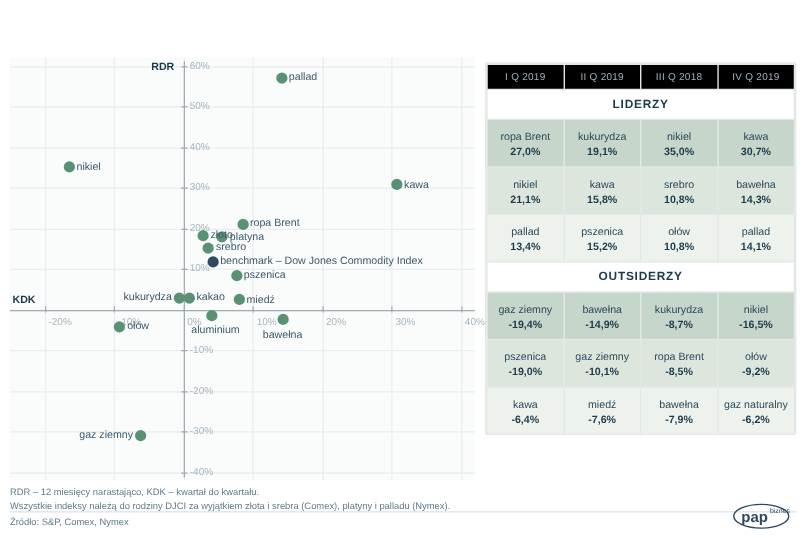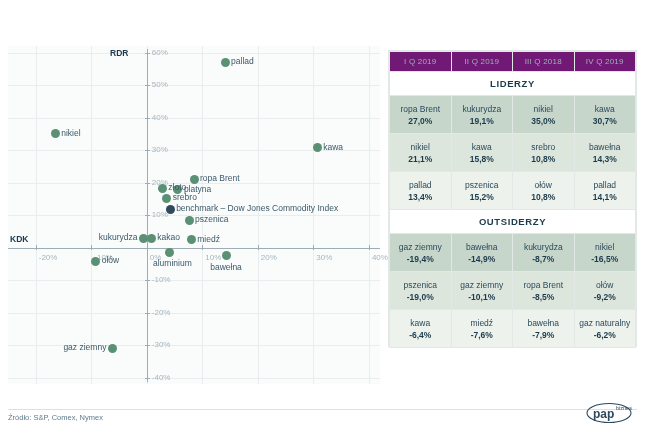--- a/index.html
+++ b/index.html
@@ -63,21 +63,21 @@
   }
   table#leaders-table { width: 100%; border-collapse: collapse; table-layout: fixed; }
   table#leaders-table td, table#leaders-table th {
     border: 1px solid #e2e8e5;
     text-align: center;
     vertical-align: middle;
     padding: 0;
   }
   th.colhead {
     height: 20px; font-size: 8px; font-weight: normal; color: #9fb0b9;
-    background: #701a75; letter-spacing: 0.2px;
+    background: #000000; letter-spacing: 0.2px;
   }
   td.section {
     height: 24px; font-size: 9.5px; font-weight: bold; color: #1b3a4b;
     background: #ffffff; letter-spacing: 0.6px;
   }
   td.cell { height: 38px; }
   td.rank1 { background: #c7d6ca; }
   td.rank2 { background: #dde6dd; }
   td.rank3 { background: #edf2ec; }
   .cell-name { font-size: 8.5px; color: #2b4a5c; line-height: 12px; }
@@ -185,21 +185,21 @@
         <div class="pt-label" style="right: 242.525px; top: 186.4px;">kukurydza</div>
         <div class="pt" style="left: 156.515px; top: 201.55px;"></div>
         <div class="pt-label" style="left: 145.015px; top: 212.05px;">aluminium</div>
         <div class="pt" style="left: 213.703px; top: 205.45px;"></div>
         <div class="pt-label" style="left: 202.203px; top: 215.95px;">bawełna</div>
         <div class="pt" style="left: 83.2254px; top: 210.975px;"></div>
         <div class="pt-label" style="left: 93.7254px; top: 209.475px;">ołów</div>
         <div class="pt" style="left: 99.8821px; top: 297.75px;"></div>
         <div class="pt-label" style="right: 273.618px; top: 296.25px;">gaz ziemny</div>
       </div>
-    <div class="axis-name" id="y-axis-name" style="left: 102px; top: 1.5px;">RDR</div>
+    <div class="axis-name" id="y-axis-name" style="left: 113px; top: 1.5px;">RDR</div>
     <div class="axis-name" id="x-axis-name" style="left: 2px; top: 187.5px; text-align: center;">KDK</div>
   </div>
 
   <div id="table-panel">
     <table id="leaders-table">
       <thead>
         <tr id="header-row">
             <th class="colhead">I Q 2019</th>
             <th class="colhead">II Q 2019</th>
             <th class="colhead">III Q 2018</th>
@@ -318,20 +318,24 @@
             </td>
             <td class="cell rank3">
               <div class="cell-name">gaz naturalny</div>
               <div class="cell-val">-6,2%</div>
             </td>
           </tr>
         </tbody>
     </table>
   </div>
 
+  <div id="footnotes">
+    <div class="fn">RDR – 12 miesięcy narastająco, KDK – kwartał do kwartału.</div>
+    <div class="fn">Wszystkie indeksy należą do rodziny DJCI za wyjątkiem złota i srebra (Comex), platyny i palladu (Nymex).</div>
+  </div>
   <div id="foot-rule"></div>
   <div id="source">Źródło: S&amp;P, Comex, Nymex</div>
 
   <div id="logo">
     <svg width="52" height="26" viewBox="0 0 52 26">
       <ellipse cx="24" cy="13" rx="22" ry="9.5" fill="none" stroke="#2e4a5e" stroke-width="1.1"></ellipse>
       <text x="8" y="17.5" font-family="Liberation Sans, sans-serif" font-size="12" font-weight="bold" fill="#2e4a5e" id="logo-main">pap</text>
       <text x="31" y="10" font-family="Liberation Sans, sans-serif" font-size="5.5" fill="#2e4a5e" id="logo-sub">biznes</text>
     </svg>
   </div>

